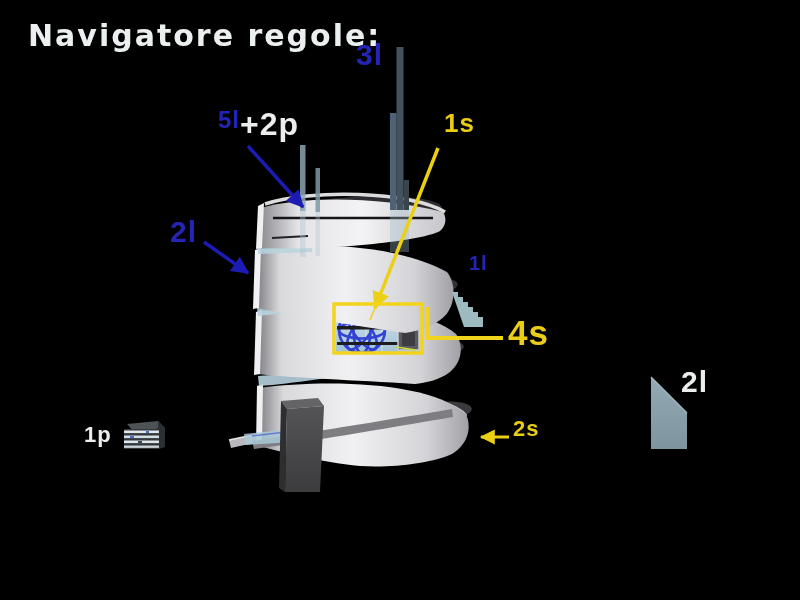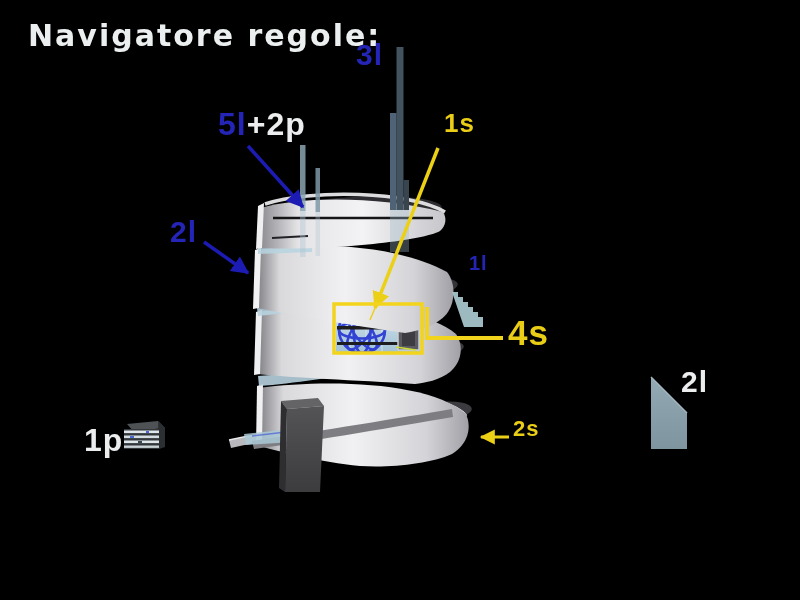--- a/index.html
+++ b/index.html
@@ -193,31 +193,31 @@
       <rect x="334" y="304" width="88" height="49" fill="none" stroke="#f2d41c" stroke-width="3.5"></rect>
       <polyline points="427,307 427,338 503,338" fill="none" stroke="#f2d41c" stroke-width="4"></polyline>
     </g>
   </svg>
 
   <div id="title">Navigatore regole:</div>
 
   <div class="lbl blue" style="left:356px;top:40px;font-size:30px;">3l</div>
 
   <div class="combo" style="position:absolute;left:218px;top:108px;">
-    <span class="lbl blue" style="position:static;font-size:32px;">5l</span>
+    <span class="lbl blue" style="position:static;font-size:24px;">5l</span>
     <span class="lbl white" style="position:static;font-size:32px;">+2p</span>
   </div>
 
   <div class="lbl yellow" style="left:444px;top:110px;font-size:26px;">1s</div>
 
   <div class="lbl blue" style="left:170px;top:217px;font-size:30px;">2l</div>
 
   <div class="lbl blue" style="left:469px;top:253px;font-size:20px;">1l</div>
 
   <div class="lbl yellow" style="left:508px;top:315px;font-size:35px;">4s</div>
 
   <div class="lbl yellow" style="left:513px;top:418px;font-size:22px;">2s</div>
 
   <div class="lbl white" style="left:681px;top:367px;font-size:30px;">2l</div>
 
-  <div class="lbl white" style="left:84px;top:424px;font-size:32px;">1p</div>
+  <div class="lbl white" style="left:84px;top:424px;font-size:22px;">1p</div>
 
 </div>
 
 </body></html>

